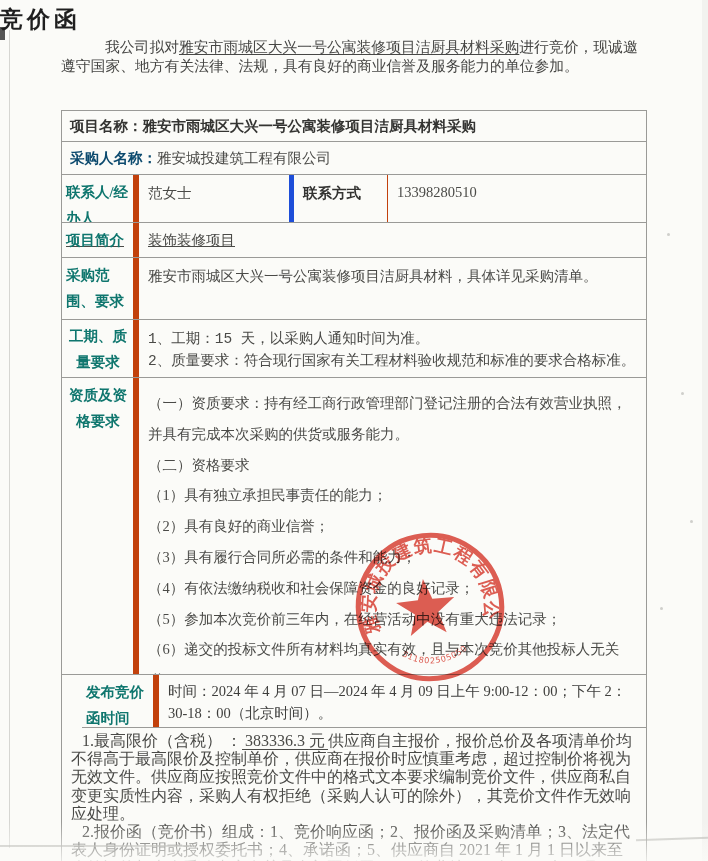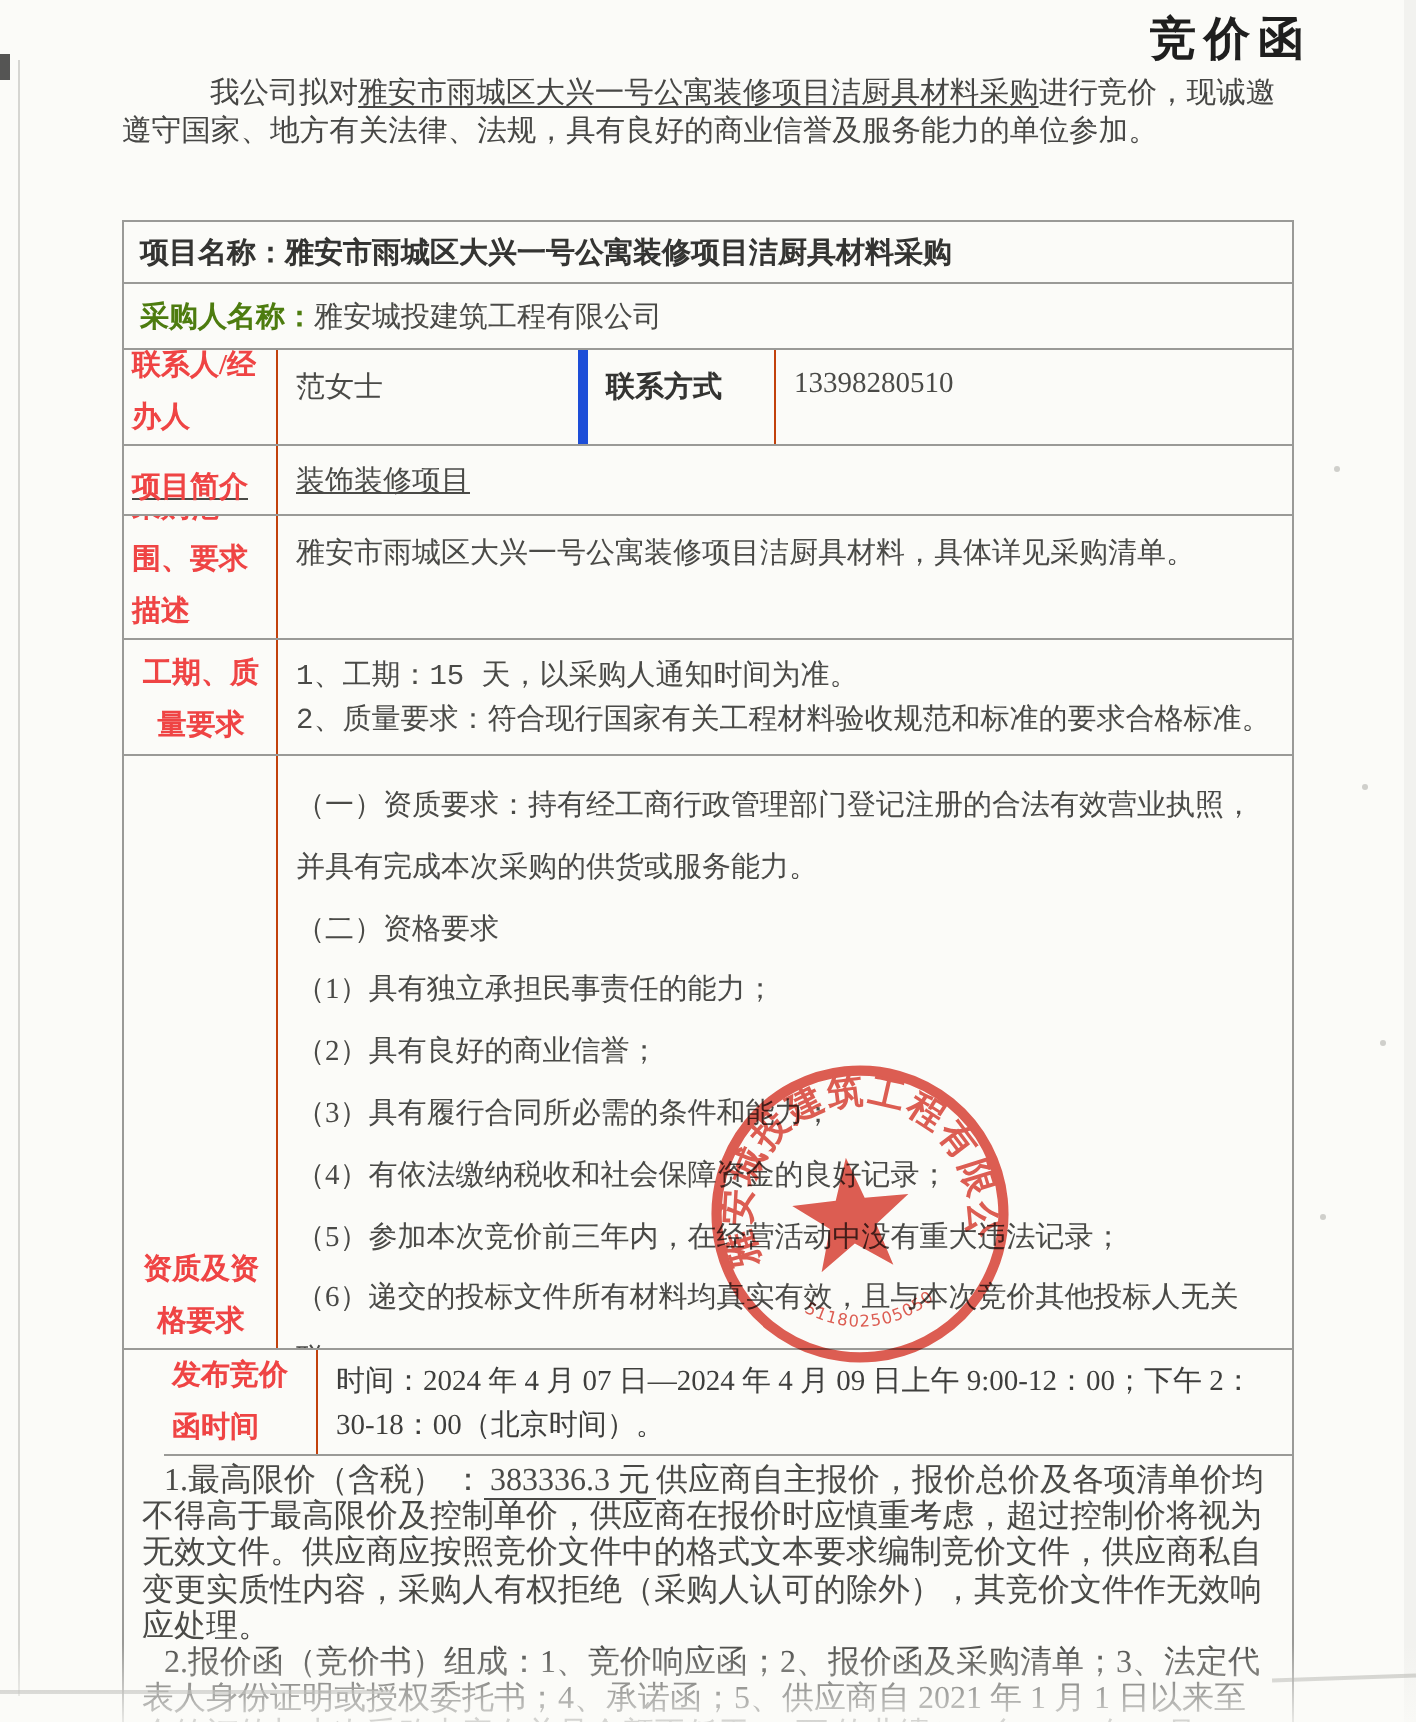--- a/index.html
+++ b/index.html
@@ -6,46 +6,46 @@
   html,body { width:708px; height:861px; }
   body {
     position:relative;
     background:#fbfbf8;
     font-family:"Liberation Serif","DejaVu Serif",serif;
     color:#454543;
     overflow:hidden;
   }
   .doc-title {
     position:absolute; top:4px; left:0; width:656px;
-    text-align:right; font-size:23px; font-weight:bold;
+    text-align:left; font-size:23px; font-weight:bold;
     letter-spacing:4px; color:#1f1f1f;
   }
   .intro {
     position:absolute; top:38px; left:61px; width:586px;
     font-size:14.8px; line-height:19px; text-indent:44px; color:#474745;
   }
   .intro .u { text-decoration:underline; text-underline-offset:2px; }
   
   .bid-table {
     position:absolute; left:61px; top:110px; width:586px;
     border:1px solid #9a9a97; border-bottom:none;
     font-size:14.5px; color:#4a4a47;
   }
   .row { display:flex; border-bottom:1px solid #9a9a97; }
   .row:last-child { border-bottom:none; }
   .cell { overflow:hidden; }
   .lab {
-    width:77px; flex:0 0 77px; border-right:1px solid #c2410c;
-    font-weight:bold; color:#ef4444;
-    padding:4px 3px 0 4px; display:flex; align-items:flex-end;
+    width:77px; flex:0 0 77px; border-right:6px solid #c2410c;
+    font-weight:bold; color:#0f766e;
+    padding:4px 3px 0 4px; display:flex; align-items:flex-start;
   }
   .lab-inner { width:100%; line-height:26px; }
   .lab.ctr .lab-inner { text-align:center; }
   .full { padding:0 8px; display:flex; align-items:center; }
-  .full b { font-weight:bold; color:#4d7c0f; }
+  .full b { font-weight:bold; color:#0c4a6e; }
   .val { padding:6px 8px 0 9px; }
   .r1 { height:31px; font-weight:bold; color:#343432; }
   .r2 { height:33px; }
   .r3 { height:48px; }
   .r3 .c2 { width:155px; flex:0 0 155px; border-right:5px solid #1d4ed8; }
   .r3 .c3 { width:94px; flex:0 0 94px; border-right:1px solid #c2410c;
             font-weight:bold; color:#343432; }
   .r3 .c4 { width:260px; flex:0 0 260px; font-family:"Liberation Serif",serif; }
   .r3 .val { padding-top:9px; }
   .r4 { height:35px;text-decoration:underline; }

